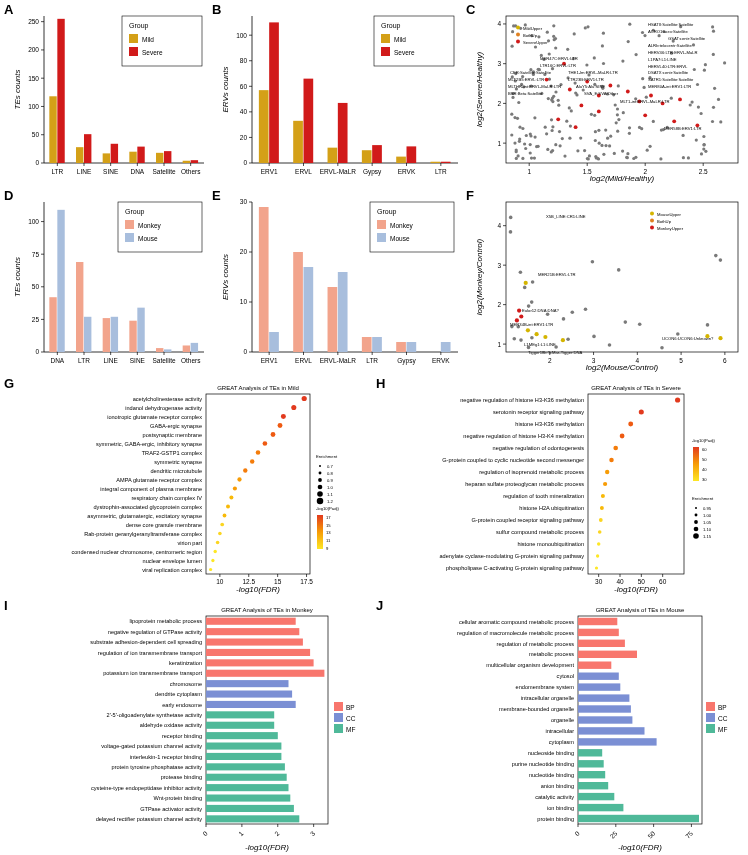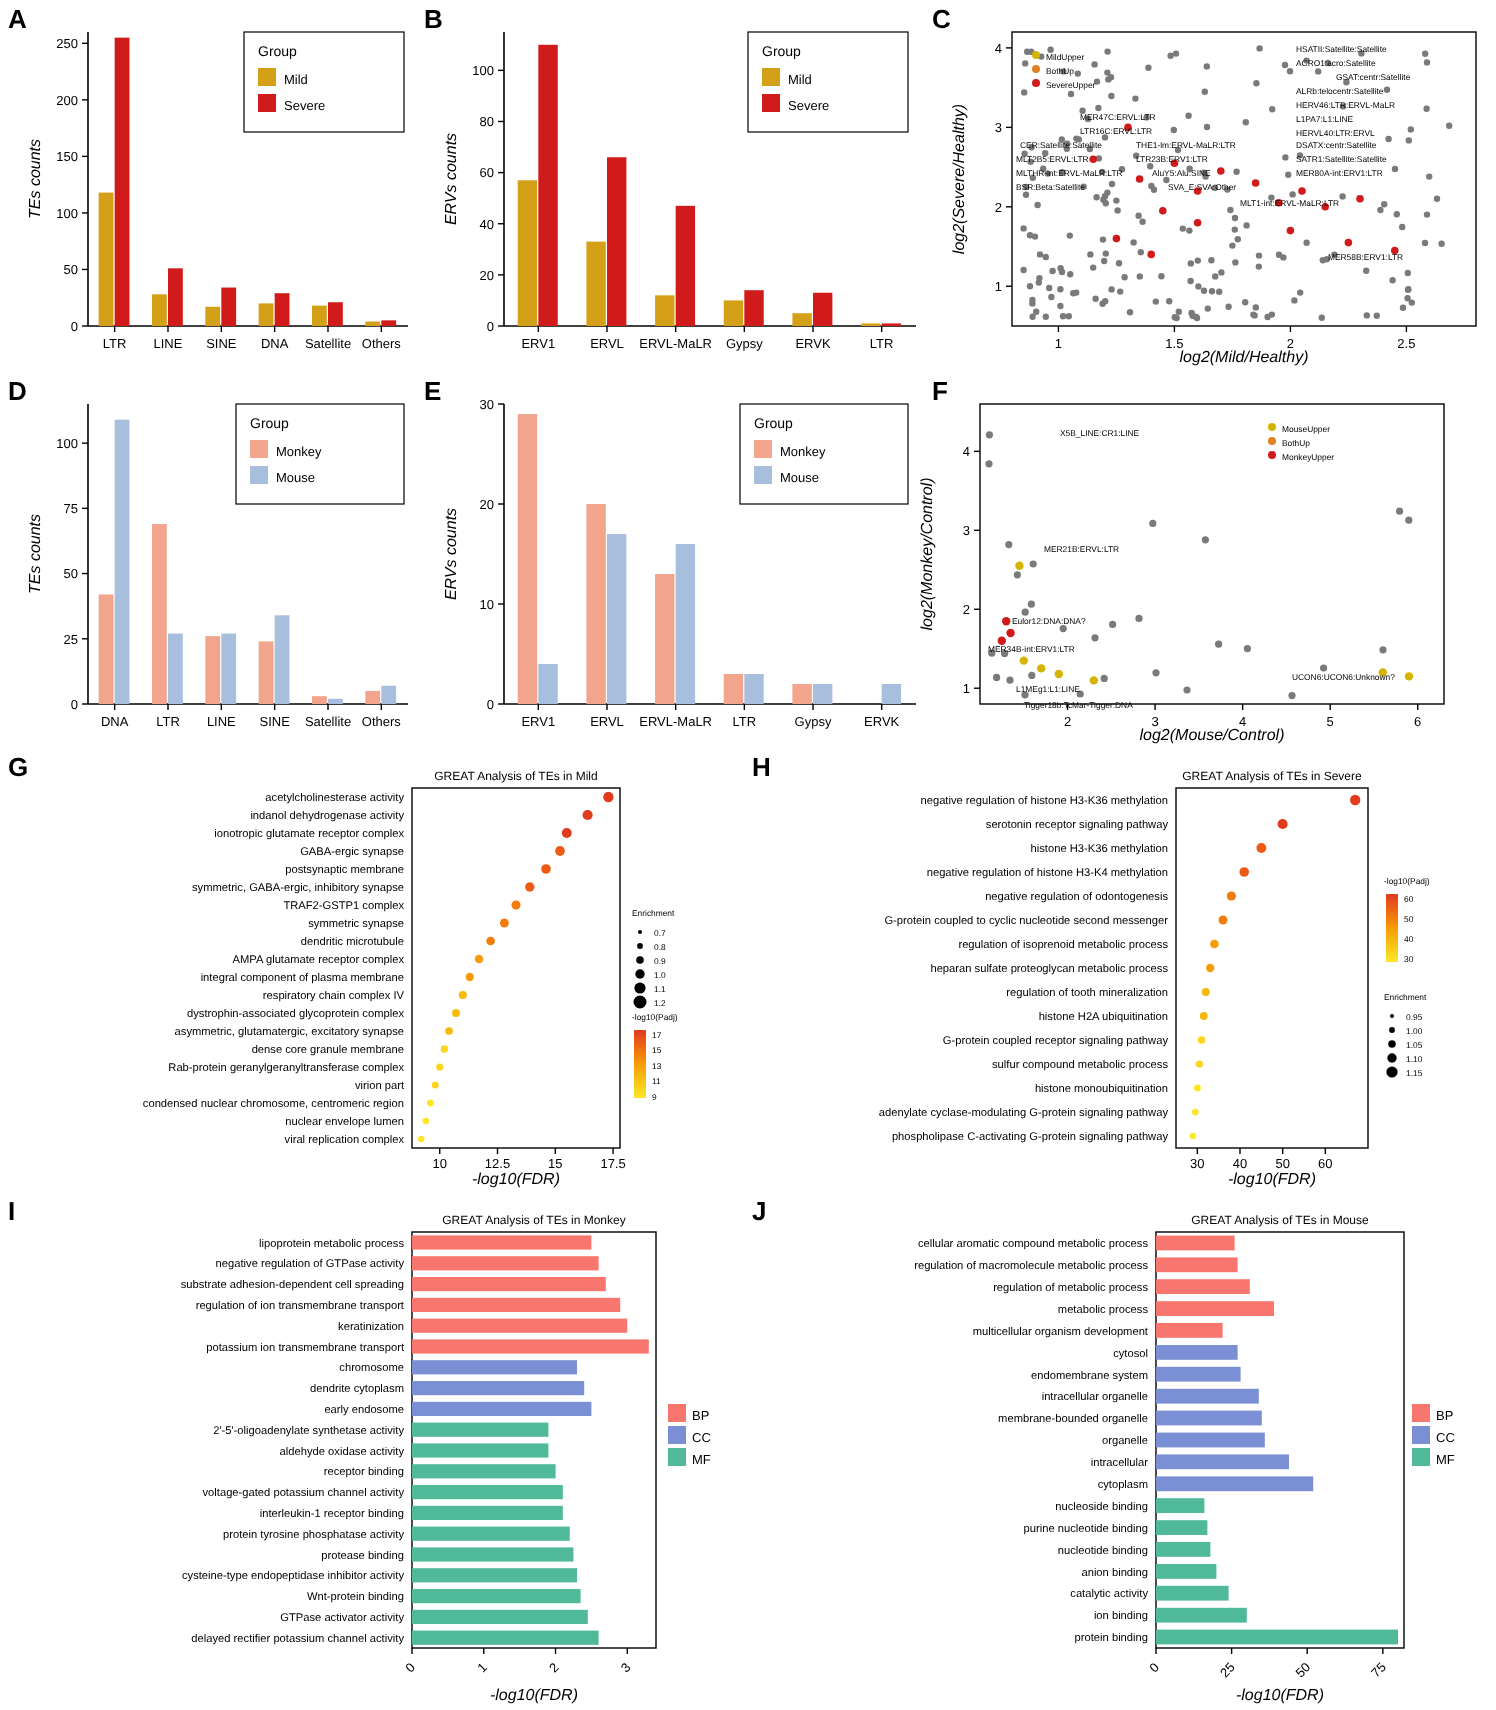--- a/index.html
+++ b/index.html
@@ -504,21 +504,21 @@
       <text x="0" y="0" class="axtitle" text-anchor="middle" transform="translate(10,83) rotate(-90)">ERVs counts</text>
       <rect x="152" y="8" width="84" height="50" class="legbox"></rect>
       <text x="159" y="20" class="legtitle">Group</text>
       <rect x="159" y="26" width="9" height="9" fill="#F2A48C"></rect>
       <text x="172" y="34" class="legitem">Monkey</text>
       <rect x="159" y="39" width="9" height="9" fill="#A8BEDD"></rect>
       <text x="172" y="47" class="legitem">Mouse</text>
     </svg>
 </div>
 
-<div class="panel" style="left:456px;top:194px;">
+<div class="panel" style="left:472px;top:194px;">
   <svg id="svgF" width="272" height="178">
       <rect x="34" y="8" width="232" height="150" fill="#fff" stroke="#000" stroke-width="0.7"></rect>
       <line x1="77.77358490566039" y1="158" x2="77.77358490566039" y2="161" class="tick"></line>
       <text x="77.77358490566039" y="169" class="ticklab" text-anchor="middle">2</text>
       <line x1="121.54716981132076" y1="158" x2="121.54716981132076" y2="161" class="tick"></line>
       <text x="121.54716981132076" y="169" class="ticklab" text-anchor="middle">3</text>
       <line x1="165.32075471698113" y1="158" x2="165.32075471698113" y2="161" class="tick"></line>
       <text x="165.32075471698113" y="169" class="ticklab" text-anchor="middle">4</text>
       <line x1="209.0943396226415" y1="158" x2="209.0943396226415" y2="161" class="tick"></line>
       <text x="209.0943396226415" y="169" class="ticklab" text-anchor="middle">5</text>

